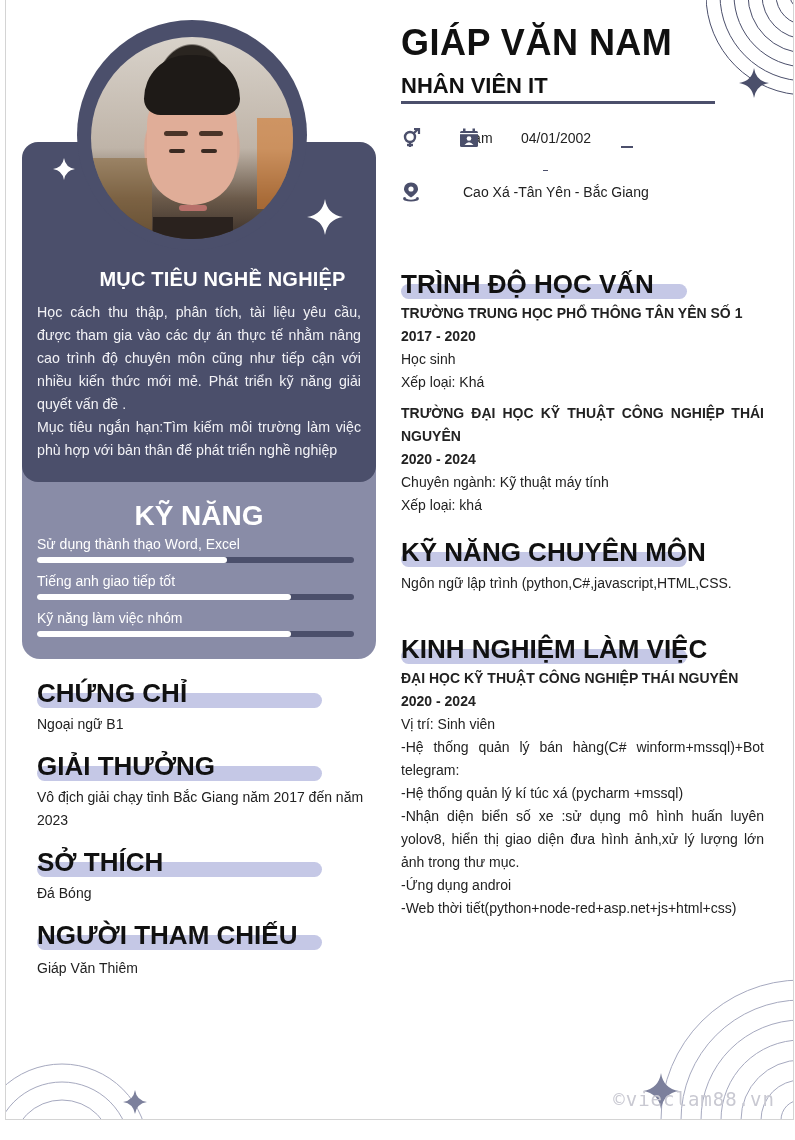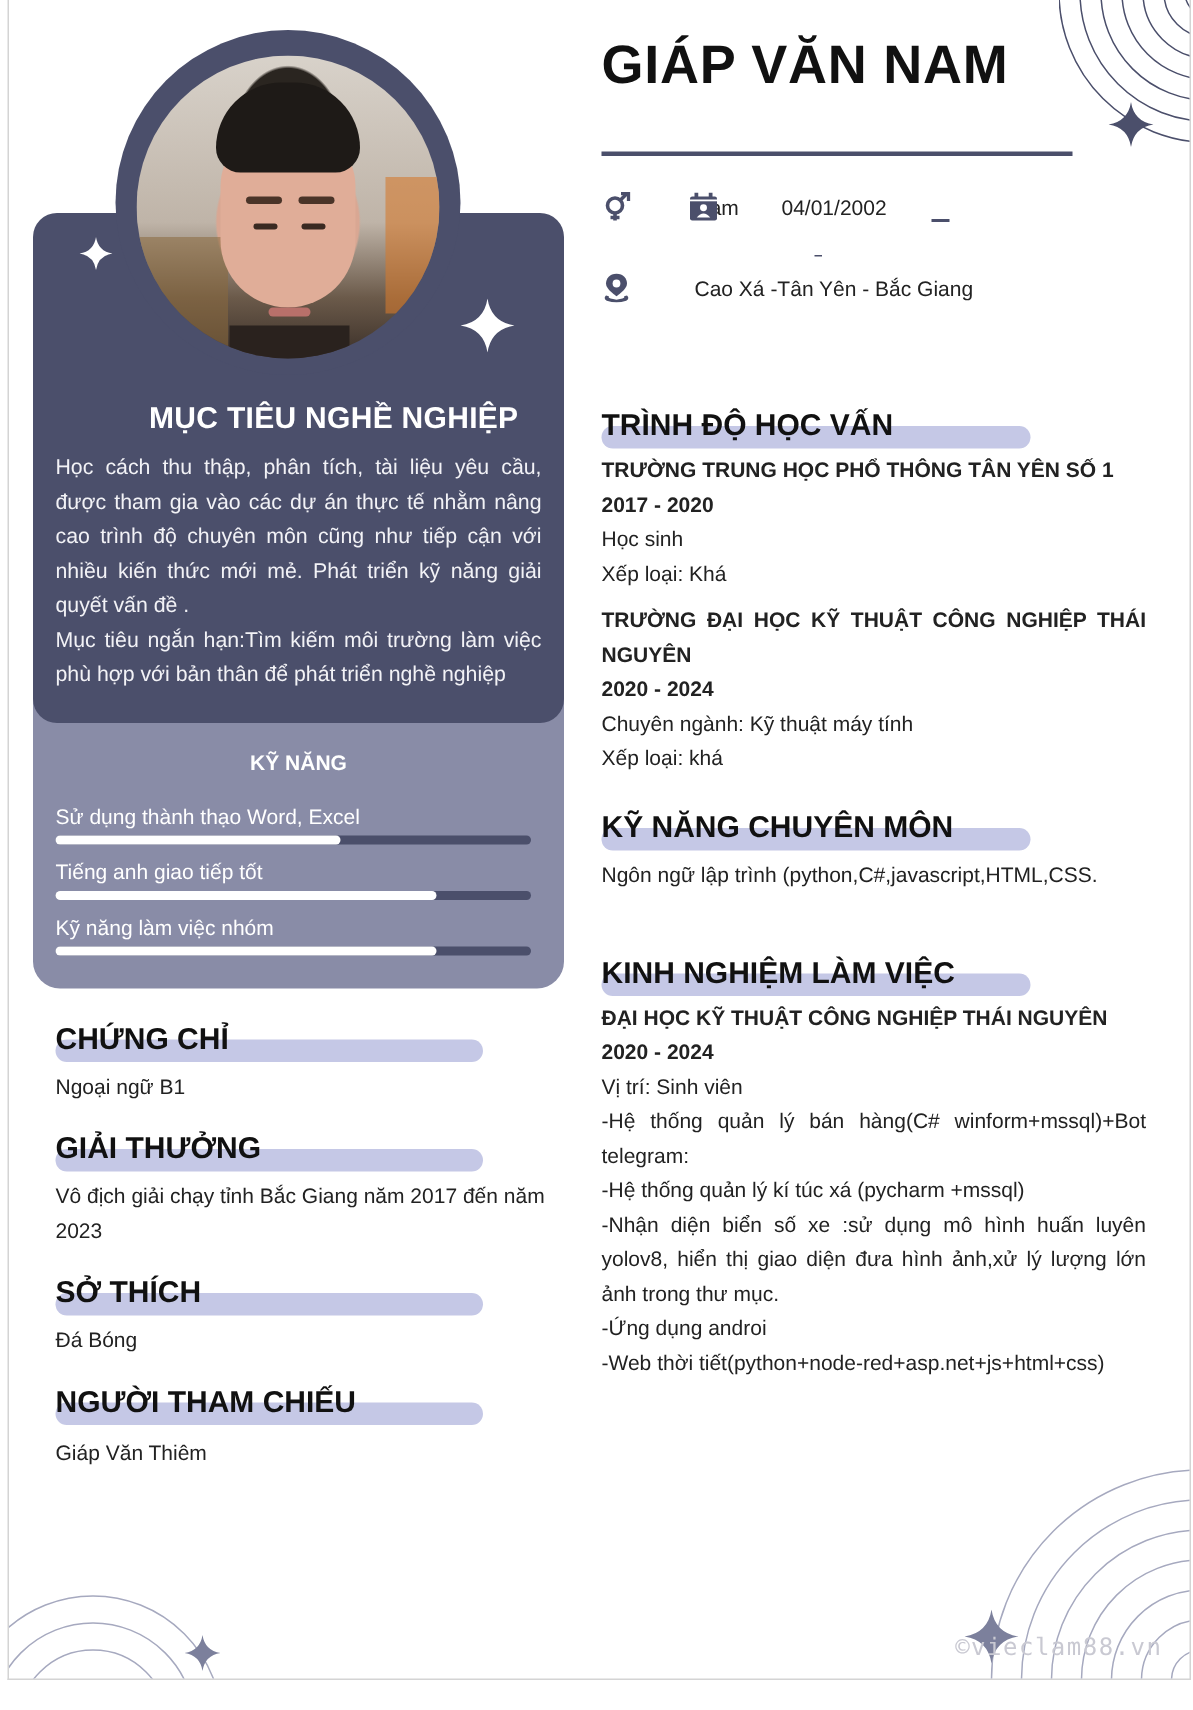--- a/index.html
+++ b/index.html
@@ -47,55 +47,55 @@
     position: absolute; left: 16px; top: 268px; width: 354px; text-align: center;
     color: #fff; font-size: 20px; font-weight: bold; letter-spacing: 0.2px; padding-left: 47px;
   }
   .obj-text {
     position: absolute; left: 31px; top: 301px; width: 324px;
     color: #f2f2f6; font-size: 14.2px; line-height: 23px; text-align: justify;
   }
   .obj-text p { margin: 0; }
   .skills-title {
     position: absolute; left: 16px; top: 500px; width: 354px; text-align: center;
-    color: #fff; font-size: 14px; font-weight: bold;
+    color: #fff; font-size: 28px; font-weight: bold;
   }
   .skill { position: absolute; left: 31px; width: 317px; }
   .skill-label { color: #fff; font-size: 14px; line-height: 18px; }
   .skill-track { margin-top: 4px; height: 6px; background: #4b4f6b; border-radius: 3px; position: relative; }
   .skill-fill { position: absolute; left: 0; top: 0; height: 6px; background: #ffffff; border-radius: 3px; }
 
   .sec { position: absolute; }
   .sec-head { position: relative; height: 26px; }
   .sec-head .hl {
     position: absolute; left: 0; top: 12px; height: 15px; background: #c5c8e6; border-radius: 8px;
   }
   .sec-head .ht {
-    position: relative; font-size: 20px; font-weight: bold; color: #111; line-height: 24px; white-space: nowrap;
+    position: relative; font-size: 26px; font-weight: bold; color: #111; line-height: 24px; white-space: nowrap;
   }
   .sec-body { font-size: 14px; line-height: 23px; color: #222; }
   .sec-body .b { font-weight: bold; }
   .justify { text-align: justify; }
 
   
   .name {
     position: absolute; left: 395px; top: 22px; font-size: 36px; font-weight: bold; color: #111; letter-spacing: 0.5px;
   }
   .role {
     position: absolute; left: 395px; top: 73px; font-size: 22px; font-weight: bold; color: #111;
   }
   .role-line { position: absolute; left: 395px; top: 101px; width: 314px; height: 3px; background: #4b4f6b; }
 
   .info-row { position: absolute; display: flex; align-items: center; font-size: 14px; color: #222; gap: 32px; }
   .info-row .ic { width: 20px; height: 20px; margin-right: 10px; display: inline-flex; align-items: center; justify-content: center; }
   .dash { position: absolute; height: 2px; background: #4b4f6b; }
 
   .watermark {
     position: absolute; right: 18px; top: 1088px; font-family: "DejaVu Sans Mono", monospace;
-    font-size: 16px; color: #c9c9d2; letter-spacing: 1px;
+    font-size: 19px; color: #c9c9d2; letter-spacing: 1px;
   }
 </style>
 </head>
 <body>
 
 <div class="page">
 
   <svg class="deco" style="left:700px;top:0;" width="89" height="110" viewBox="0 0 89 110">
     <g fill="none" stroke="#4b4f6b" stroke-width="1">
       <circle cx="100" cy="-5" r="16"></circle>
@@ -210,20 +210,21 @@
   </div>
   <div class="sec" style="left:31px;top:923px;width:330px;">
     <div class="sec-head">
         <div class="hl" style="width:285px;"></div>
         <div class="ht">NGƯỜI THAM CHIẾU</div>
       </div>
     <div class="sec-body" style="margin-top:8px;">Giáp Văn Thiêm</div>
   </div>
 
   <div class="name">GIÁP VĂN NAM</div>
+  <div class="role">NHÂN VIÊN IT</div>
   <div class="role-line"></div>
 
   <div class="info-row" style="left:395px;top:128px;">
     <span class="ic">
       <svg width="20" height="20" viewBox="0 0 20 20">
           <g fill="none" stroke="#4b4f6b" stroke-width="2.4">
             <circle cx="9" cy="9" r="5"></circle>
             <line x1="9" y1="14" x2="9" y2="19"></line>
             <line x1="6" y1="17" x2="12" y2="17"></line>
             <line x1="12.5" y1="5.5" x2="17" y2="1"></line>

